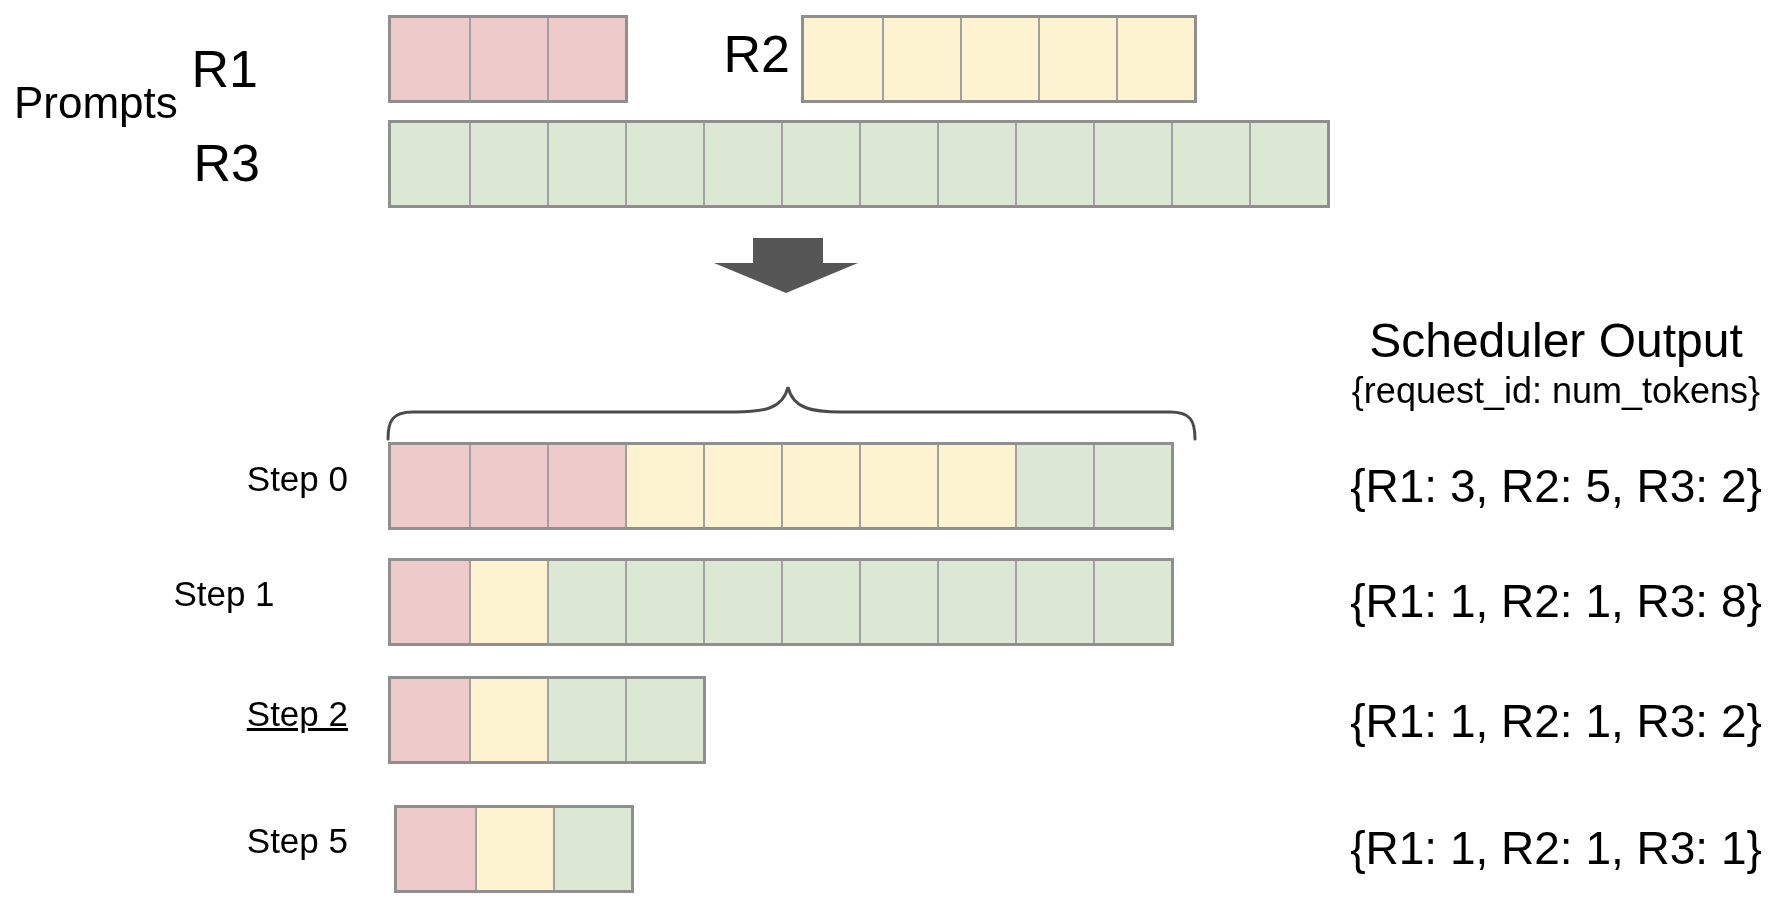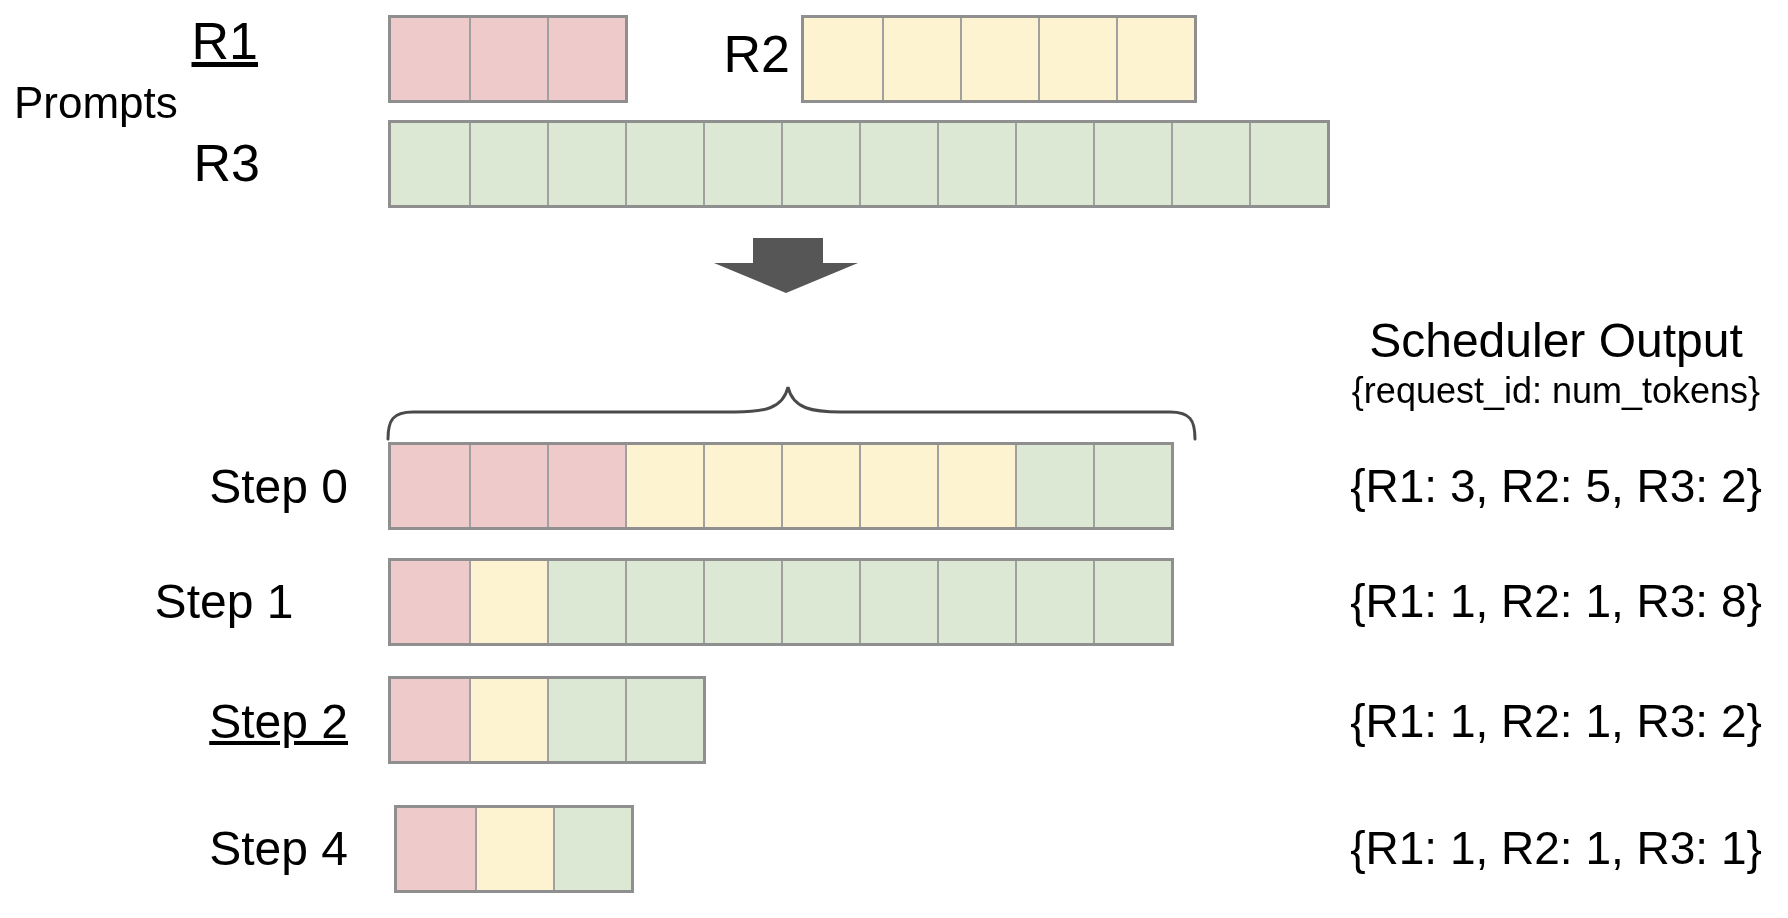--- a/index.html
+++ b/index.html
@@ -17,37 +17,37 @@
     border:3px solid #8f8f8f;box-sizing:content-box;
   }
   .cell{
     width:78px;height:82px;flex:0 0 78px;
     border-left:2.5px solid #a0a0a0;box-sizing:border-box;
   }
   .cell:first-child{border-left:none;}
 
   
   #prompts-label{left:14px;top:78px;font-size:44px;width:170px;}
-  #r1-label{left:100px;top:12px;width:158px;font-size:52px;text-decoration:underline;}
+  #r1-label{left:100px;top:40px;width:158px;font-size:52px;}
   #r2-label{left:660px;top:25px;width:130px;font-size:52px;text-align:right;}
   #r3-label{left:100px;top:134px;width:160px;font-size:52px;}
 
   #r1-row{left:388px;top:15px;}
   #r2-row{left:801px;top:15px;}
   #r3-row{left:388px;top:120px;}
 
   #arrow-svg{position:absolute;left:712px;top:236px;}
 
   #token-budget-label{left:492px;top:326px;width:600px;font-size:46px;}
   #brace-svg{position:absolute;left:385px;top:380px;}
 
   #scheduler-title{left:1306px;top:313px;width:500px;font-size:48px;}
   #scheduler-subtitle{left:1306px;top:370px;width:500px;font-size:36px;}
 
-  .step-label{left:100px;width:248px;font-size:48px;}
+  .step-label{left:100px;width:248px;font-size:35px;}
   #step0-label{top:459px;}
   #step1-label{top:574px;text-align:center;}
   #step2-label{top:694px;text-decoration:underline;}
   #step3-label{top:821px;}
 
   #step0-row{left:388px;top:442px;}
   #step1-row{left:388px;top:558px;}
   #step2-row{left:388px;top:676px;}
   #step3-row{left:394px;top:805px;}
 
@@ -139,21 +139,21 @@
 
   <div class="lbl right step-label" id="step2-label">Step 2</div>
   <div class="trow" id="step2-row" style="border-color: rgb(143, 143, 143);">
       <div class="cell" style="background: rgb(238, 202, 202); border-left-color: rgb(160, 160, 160);"></div>
       <div class="cell" style="background: rgb(253, 243, 208); border-left-color: rgb(160, 160, 160);"></div>
       <div class="cell" style="background: rgb(220, 232, 212); border-left-color: rgb(160, 160, 160);"></div>
       <div class="cell" style="background: rgb(220, 232, 212); border-left-color: rgb(160, 160, 160);"></div>
     </div>
   <div class="lbl step-output" id="step2-output">{R1: 1, R2: 1, R3: 2}</div>
 
-  <div class="lbl right step-label" id="step3-label">Step 4</div>
+  <div class="lbl right step-label" id="step3-label">Step 5</div>
   <div class="trow" id="step3-row" style="border-color: rgb(143, 143, 143);">
       <div class="cell" style="background: rgb(238, 202, 202); border-left-color: rgb(160, 160, 160);"></div>
       <div class="cell" style="background: rgb(253, 243, 208); border-left-color: rgb(160, 160, 160);"></div>
       <div class="cell" style="background: rgb(220, 232, 212); border-left-color: rgb(160, 160, 160);"></div>
     </div>
   <div class="lbl step-output" id="step3-output">{R1: 1, R2: 1, R3: 1}</div>
 
 </div>
 
 </body></html>

